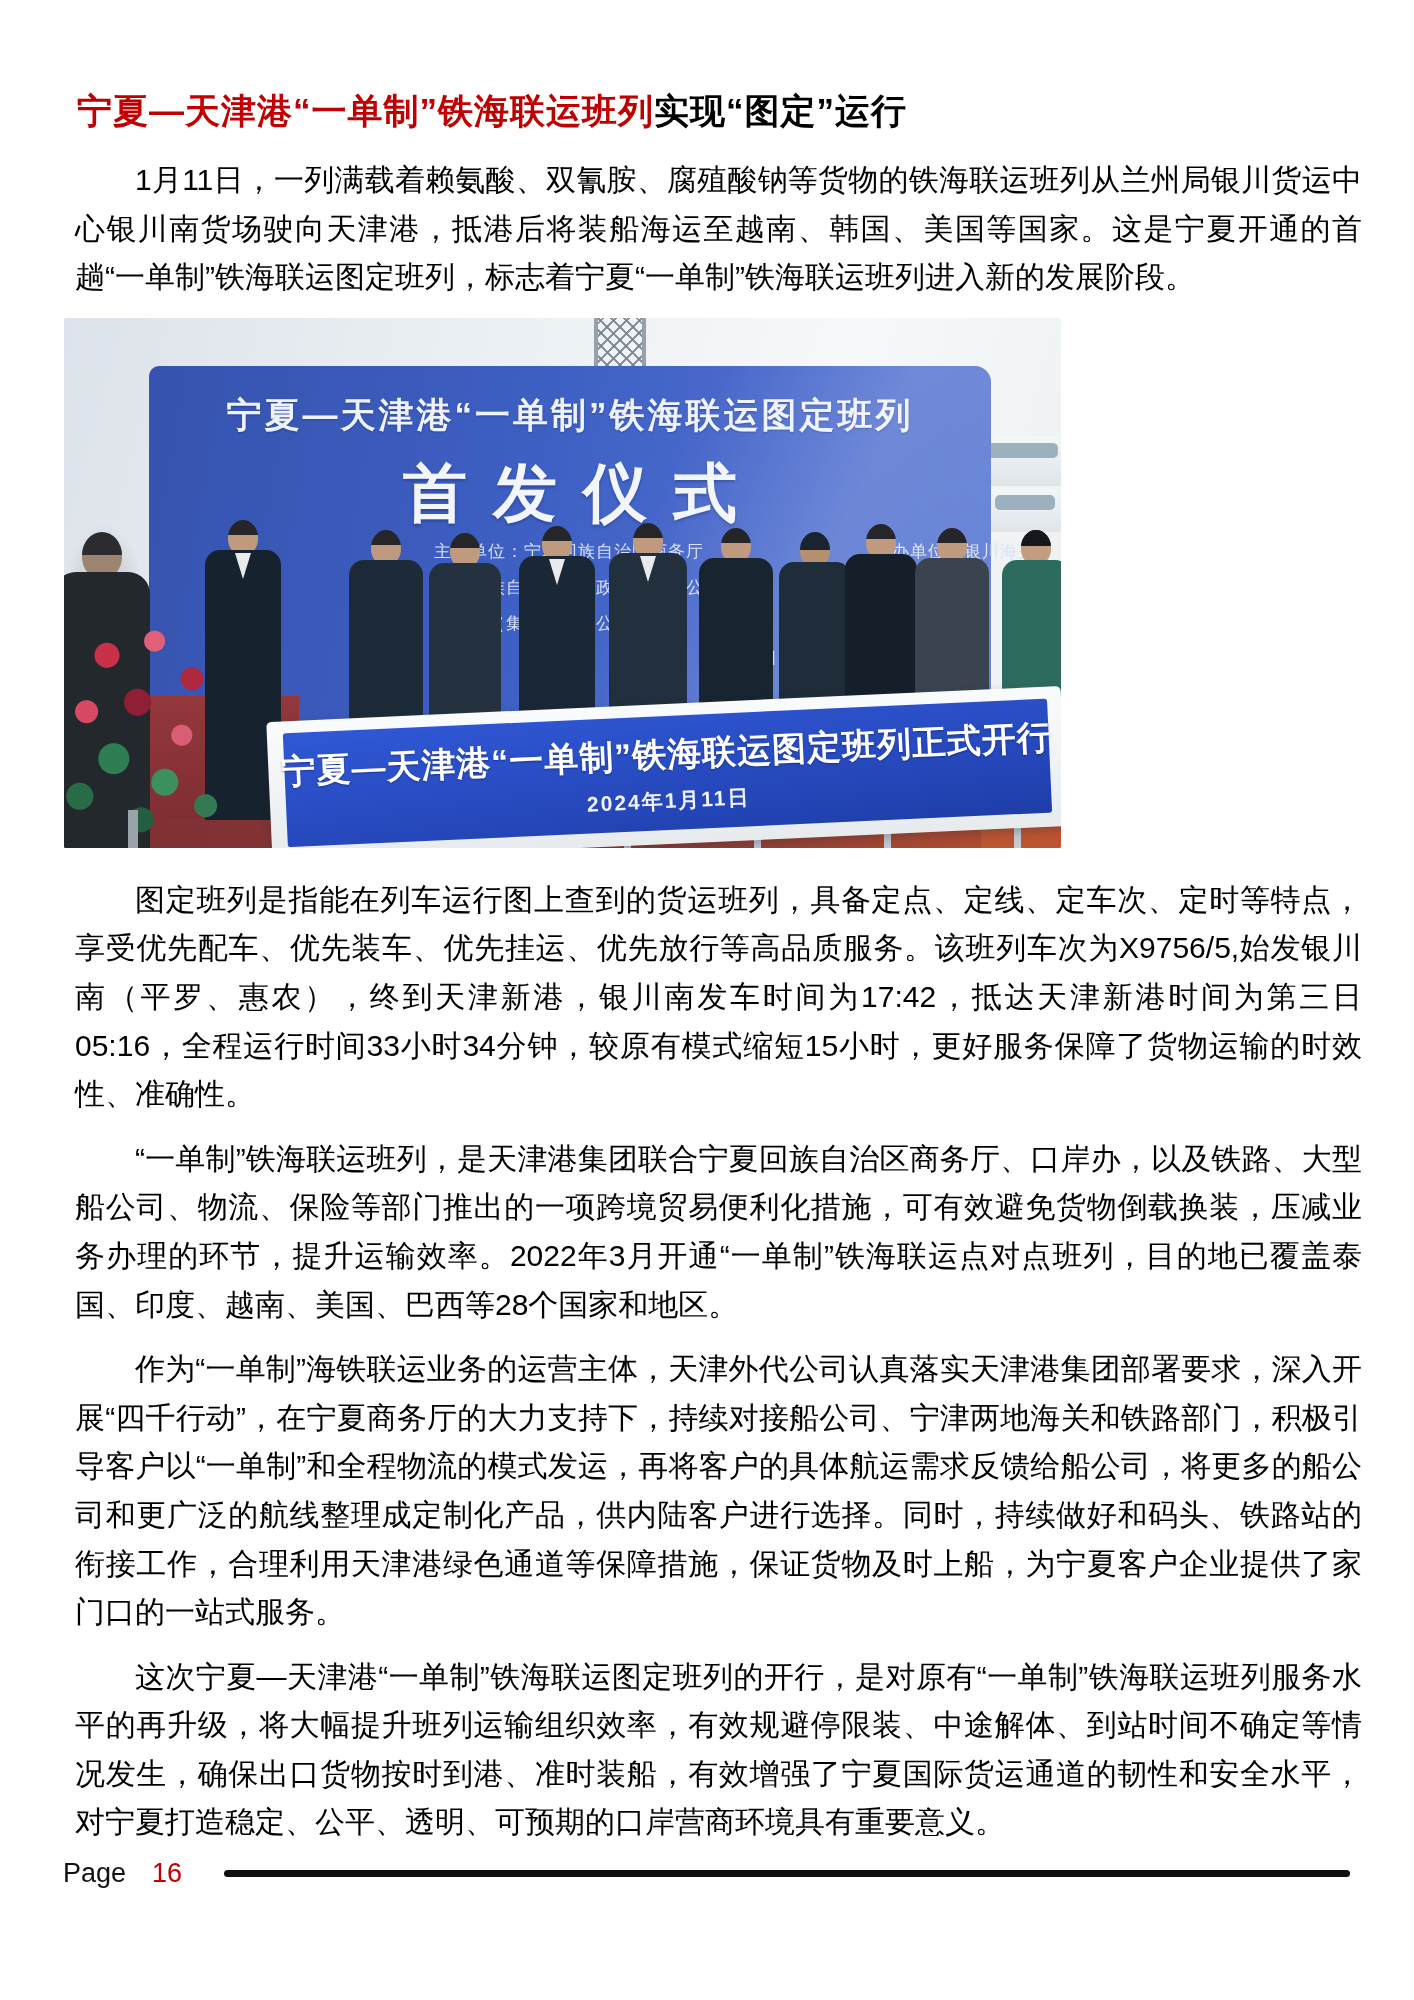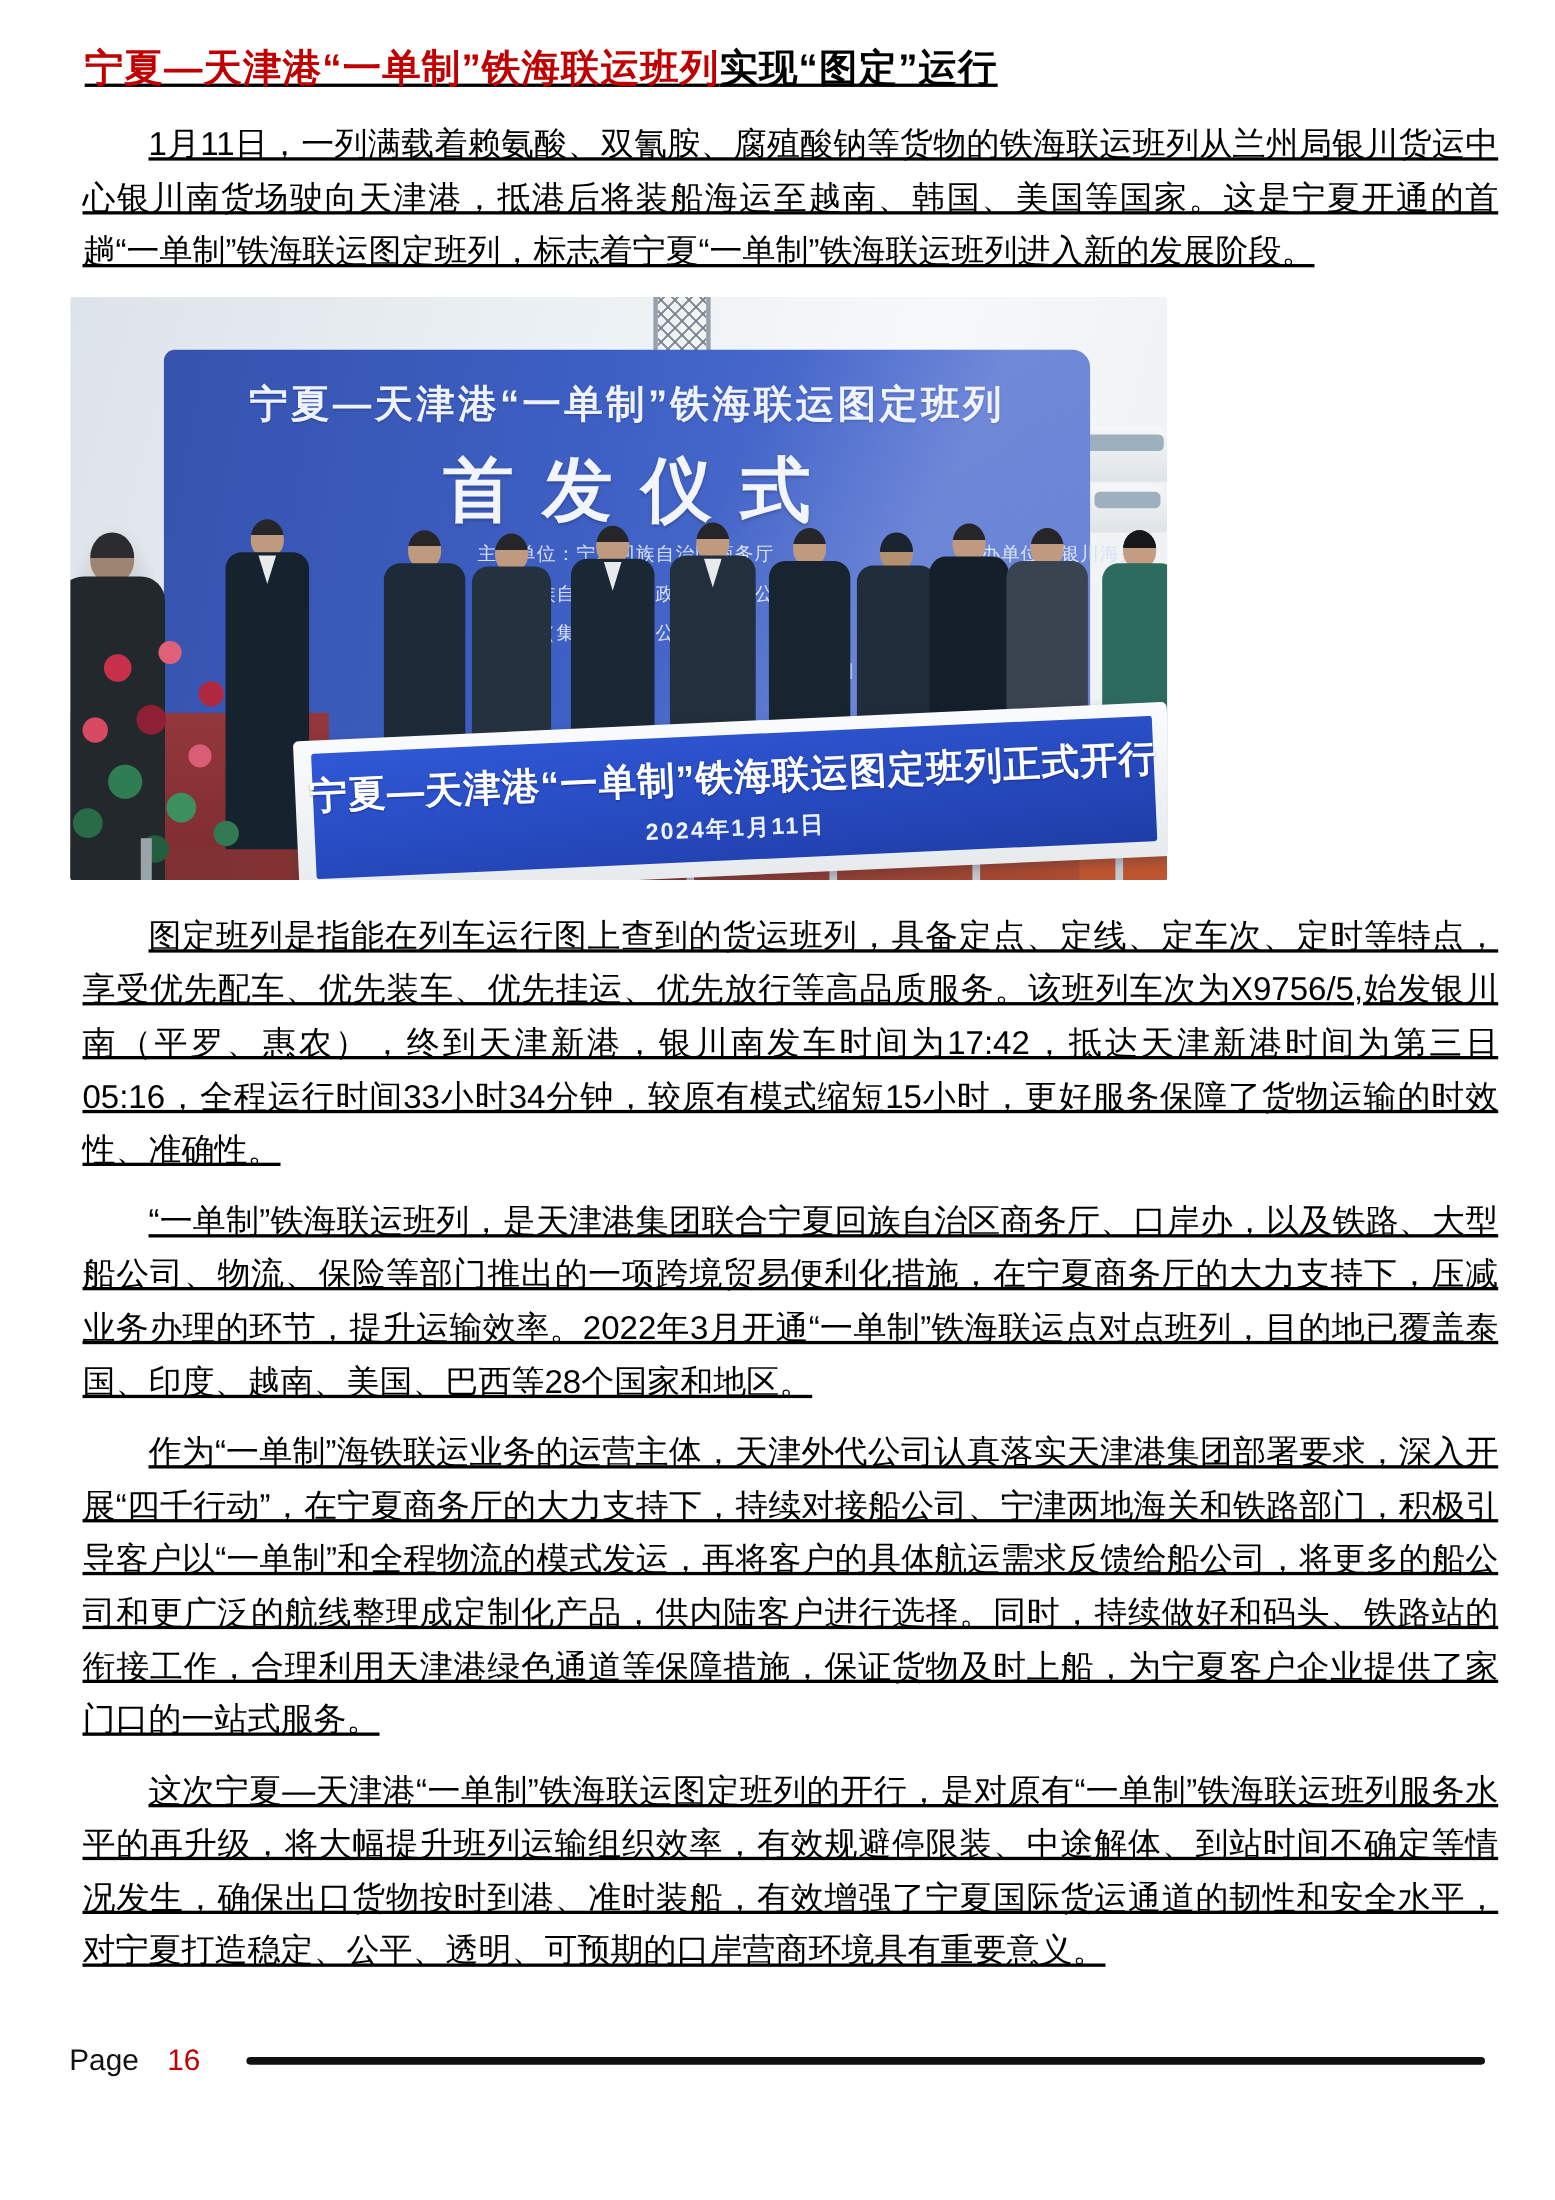--- a/index.html
+++ b/index.html
@@ -1,19 +1,19 @@
 <!DOCTYPE html>
 <html><head>
 <meta charset="utf-8">
 <style>
   html,body{margin:0;padding:0;background:#888;}
   .page{
     position:relative;width:1414px;height:2000px;margin:0 auto;background:#ffffff;
     font-family:"Liberation Sans","DejaVu Sans",sans-serif;color:#000;
-    padding:42px 64px 0 63px;box-sizing:border-box;overflow:hidden;text-decoration:underline;
+    padding:90px 64px 0 63px;box-sizing:border-box;overflow:hidden;
   }
   h1.doc-title{font-size:35px;line-height:1.2;font-weight:800;margin:0 0 24px 14px;letter-spacing:1px;}
   h1.doc-title .t-red{color:#c00000;}
   h1.doc-title .t-black{color:#000;}
   p.body-p{
     width:1287px;font-size:30px;line-height:1.62;text-align:justify;
     text-indent:2em;margin:0 0 16px 12px;font-weight:500;
   }
   
   .photo{
@@ -189,21 +189,21 @@
 
     <div class="banner">
       <div class="banner-blue">
         <div class="banner-line">宁夏—天津港“一单制”铁海联运图定班列正式开行</div>
         <div class="banner-date">2024年1月11日</div>
       </div>
     </div>
   </div>
 
   <p class="body-p">图定班列是指能在列车运行图上查到的货运班列，具备定点、定线、定车次、定时等特点，享受优先配车、优先装车、优先挂运、优先放行等高品质服务。该班列车次为X9756/5,始发银川南（平罗、惠农），终到天津新港，银川南发车时间为17:42，抵达天津新港时间为第三日05:16，全程运行时间33小时34分钟，较原有模式缩短15小时，更好服务保障了货物运输的时效性、准确性。</p>
-  <p class="body-p">“一单制”铁海联运班列，是天津港集团联合宁夏回族自治区商务厅、口岸办，以及铁路、大型船公司、物流、保险等部门推出的一项跨境贸易便利化措施，在宁夏商务厅的大力支持下，压减业务办理的环节，提升运输效率。2022年3月开通“一单制”铁海联运点对点班列，目的地已覆盖泰国、印度、越南、美国、巴西等28个国家和地区。</p>
+  <p class="body-p">“一单制”铁海联运班列，是天津港集团联合宁夏回族自治区商务厅、口岸办，以及铁路、大型船公司、物流、保险等部门推出的一项跨境贸易便利化措施，可有效避免货物倒载换装，压减业务办理的环节，提升运输效率。2022年3月开通“一单制”铁海联运点对点班列，目的地已覆盖泰国、印度、越南、美国、巴西等28个国家和地区。</p>
   <p class="body-p">作为“一单制”海铁联运业务的运营主体，天津外代公司认真落实天津港集团部署要求，深入开展“四千行动”，在宁夏商务厅的大力支持下，持续对接船公司、宁津两地海关和铁路部门，积极引导客户以“一单制”和全程物流的模式发运，再将客户的具体航运需求反馈给船公司，将更多的船公司和更广泛的航线整理成定制化产品，供内陆客户进行选择。同时，持续做好和码头、铁路站的衔接工作，合理利用天津港绿色通道等保障措施，保证货物及时上船，为宁夏客户企业提供了家门口的一站式服务。</p>
   <p class="body-p">这次宁夏—天津港“一单制”铁海联运图定班列的开行，是对原有“一单制”铁海联运班列服务水平的再升级，将大幅提升班列运输组织效率，有效规避停限装、中途解体、到站时间不确定等情况发生，确保出口货物按时到港、准时装船，有效增强了宁夏国际货运通道的韧性和安全水平，对宁夏打造稳定、公平、透明、可预期的口岸营商环境具有重要意义。</p>
 
   <div class="footer">
     <span class="pg">Page</span>
     <span class="num">16</span>
     <div class="rule"></div>
   </div>
 
 </div>

